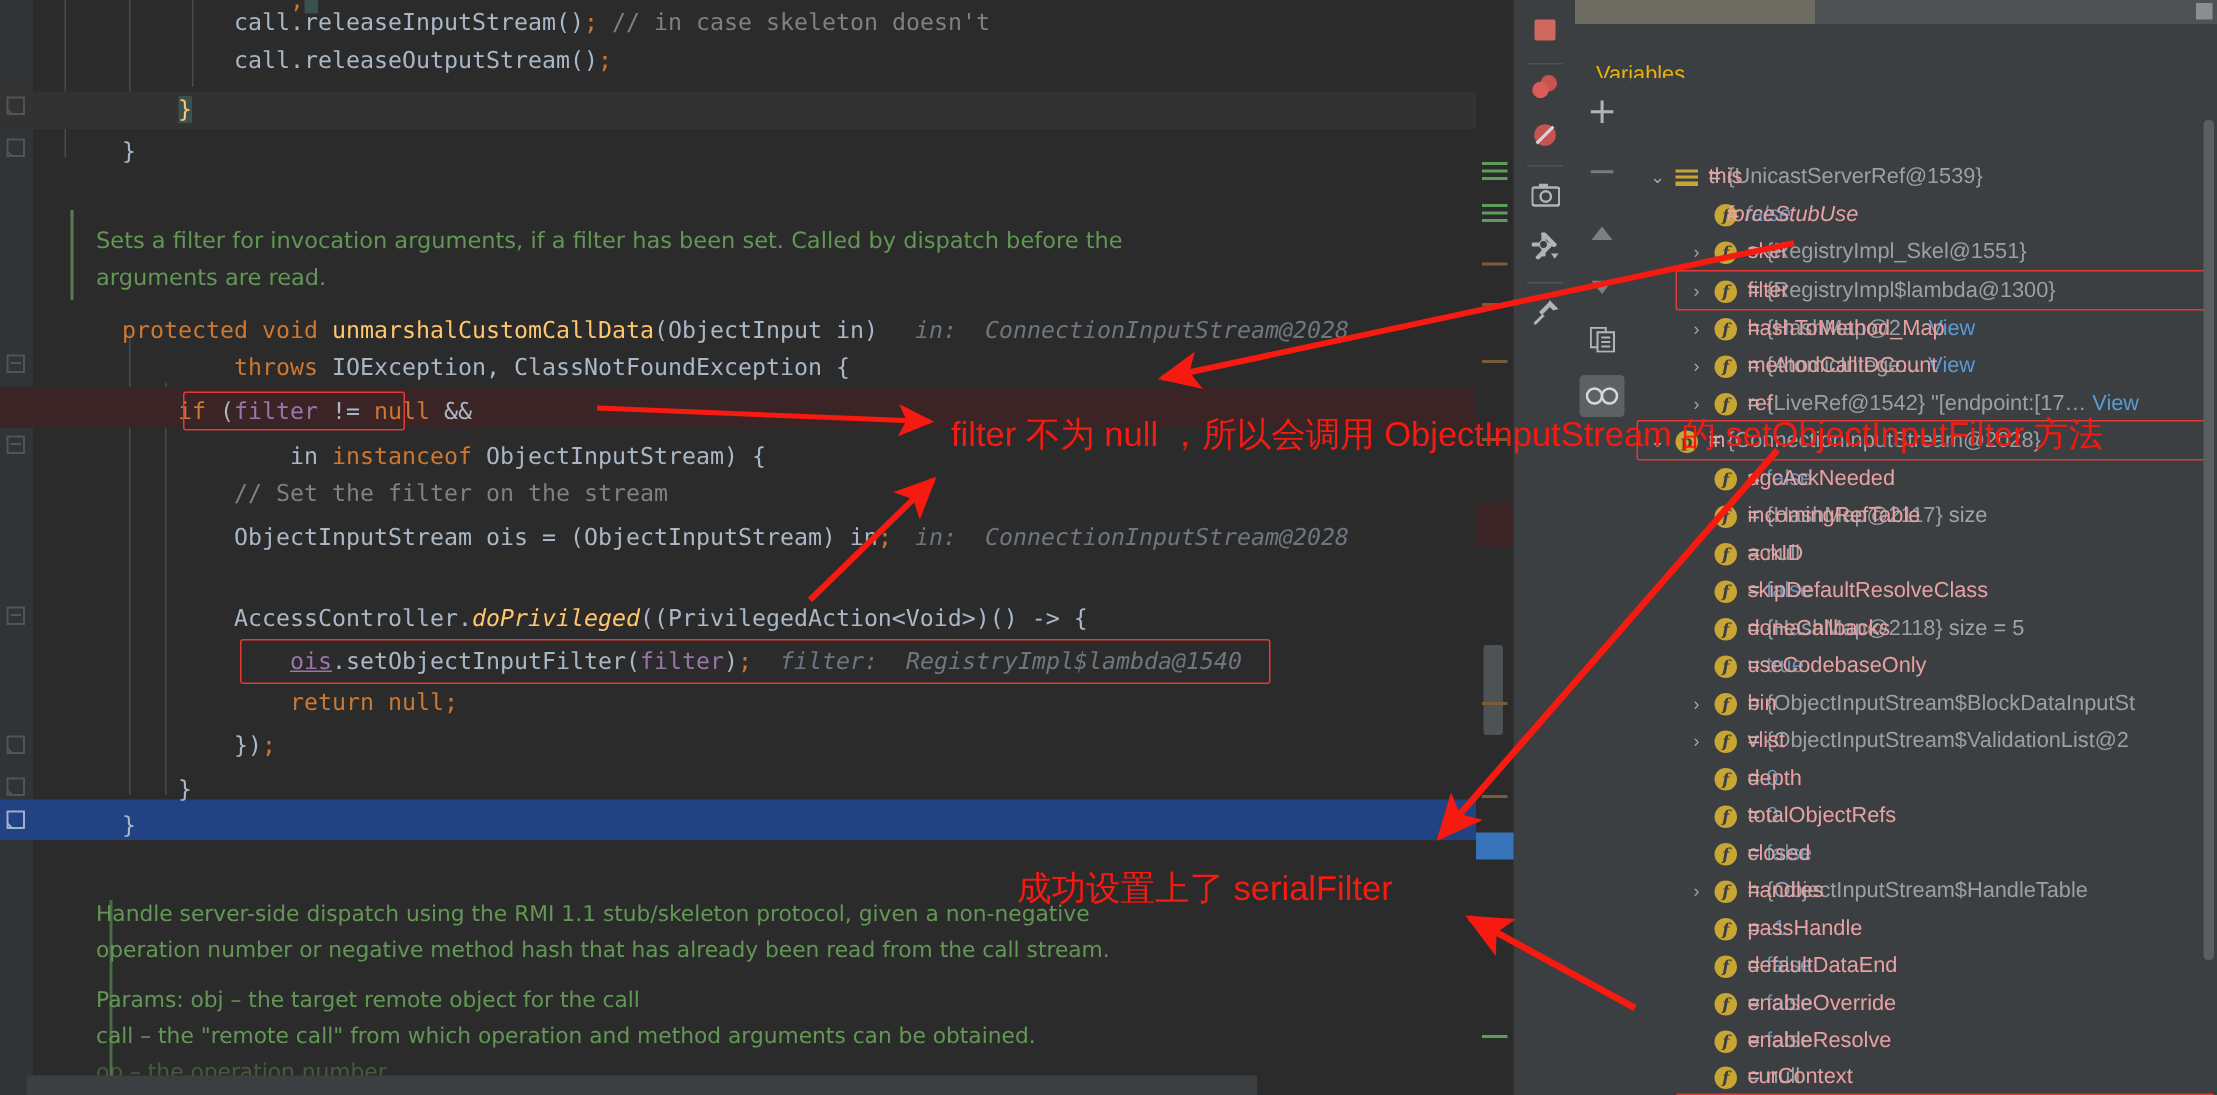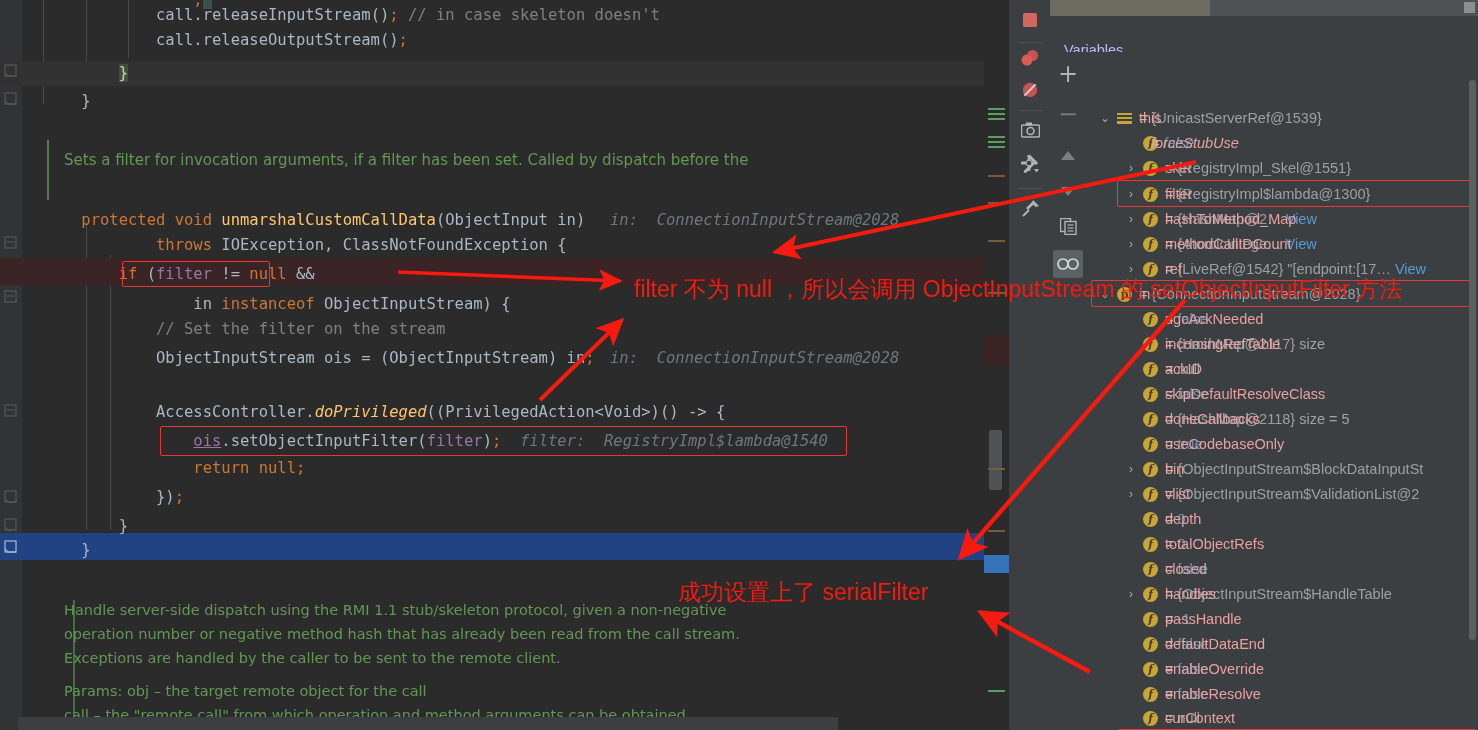--- a/index.html
+++ b/index.html
@@ -114,21 +114,21 @@
     position: absolute; left: 0; top: 0; width: 428px; height: 16px;
     background: #4e5254;
   }
   .vars-tab-a { position:absolute; left:0; top:0; width:160px; height:16px; background:#6c6c63; }
   .vars-header {
     position: absolute; left: 0; top: 16px; width: 428px; height: 36px;
     background: #3c3f41;
   }
   .vars-title {
     position: absolute; left: 14px; top: 26px;
-    font-size: 14.5px; color: #c4b5fd;
+    font-size: 14.5px; color: #eab308;
     font-family: "Liberation Sans", sans-serif;
   }
   .vars-side {
     position: absolute; left: 0; top: 52px; width: 37px; height: 678px;
     background: #3c3f41;
   }
   .vside-btn {
     position: absolute; left: 3px; width: 30px; height: 28px;
     display: flex; align-items: center; justify-content: center;
   }
@@ -228,26 +228,26 @@
       <div class="cline" style="top:514px;"><span class="txt"><span class="t">        }</span></span></div>
       <div class="cline" style="top:538px;"><span class="txt"><span class="t">    }</span></span></div>
     </div>
 
     <div class="cline hint" style="top:208px;"><span style="position:absolute;left:610px;">in:  ConnectionInputStream@2028</span></div>
     <div class="cline hint" style="top:346px;"><span style="position:absolute;left:610px;">in:  ConnectionInputStream@2028</span></div>
     <div class="cline hint" style="top:429px;"><span style="position:absolute;left:520px;">filter:  RegistryImpl$lambda@1540</span></div>
 
     <div class="docblock" style="left:64px; top:148px; width:760px;">
       <div>Sets a filter for invocation arguments, if a filter has been set. Called by dispatch before the</div>
+      <div>arguments are read.</div>
     </div>
 
     <div class="docblock" style="left:64px; top:598px; width:930px; line-height:24px; font-size:14.5px;">
       <div>Handle server-side dispatch using the RMI 1.1 stub/skeleton protocol, given a non-negative</div>
       <div>operation number or negative method hash that has already been read from the call stream.</div>
-      <div>Exceptions are handled by the caller to be sent to the remote client.</div>
       <div style="height:9px;"></div>
       <div>Params:  obj – the target remote object for the call</div>
       <div>             call – the "remote call" from which operation and method arguments can be obtained.</div>
       <div style="opacity:.45;">             op – the operation number</div>
     </div>
     <div style="position:absolute;left:18px;top:717px;width:820px;height:13px;background:#3c3f41;"></div>
 
     <div class="g-icon" style="left:4px; top:64px;">
         <svg width="13" height="13">
           <rect x="1" y="1" width="11" height="11" fill="none" stroke="#5c6164" stroke-width="1.3"></rect>

